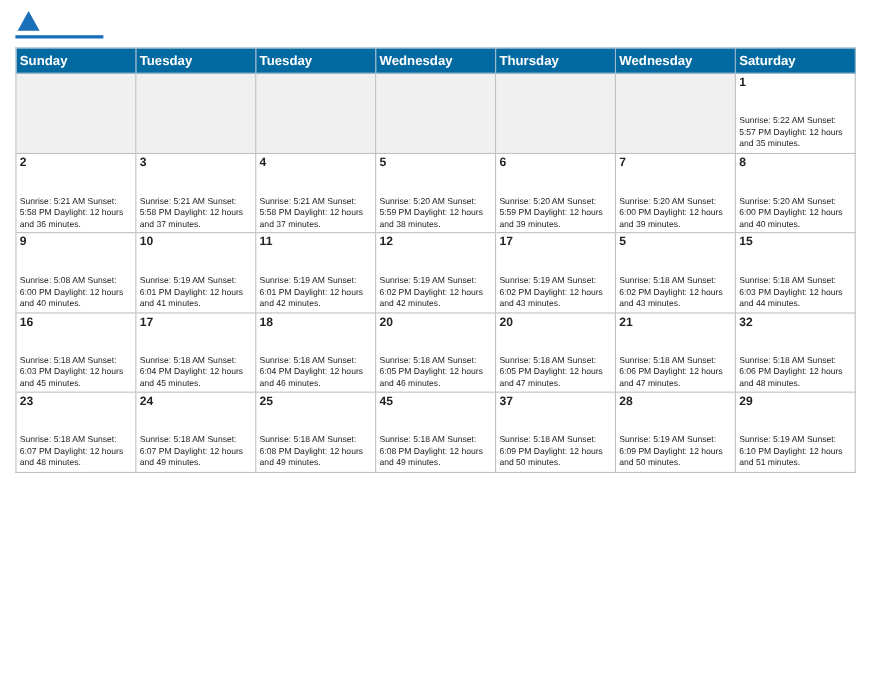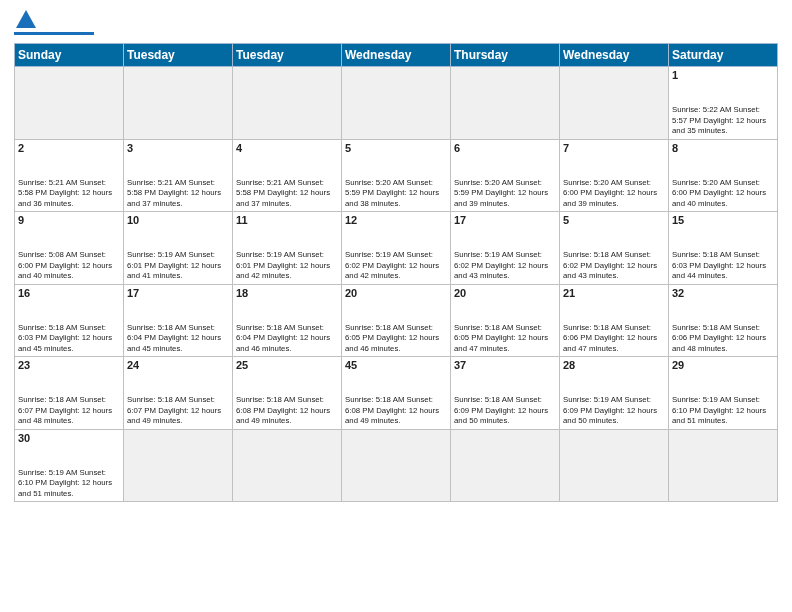--- a/index.html
+++ b/index.html
@@ -326,29 +326,15 @@
 Sunset: 6:09 PM
 Daylight: 12 hours and 50 minutes.</div>
           </td>
           <td>
             <span class="day-number">29</span>
             <div class="day-info">Sunrise: 5:19 AM
 Sunset: 6:10 PM
 Daylight: 12 hours and 51 minutes.</div>
           </td>
         </tr>
-        <tr class="last-row">
-          <td>
-            <span class="day-number">30</span>
-            <div class="day-info">Sunrise: 5:19 AM
-Sunset: 6:10 PM
-Daylight: 12 hours and 51 minutes.</div>
-          </td>
-          <td class="empty"></td>
-          <td class="empty"></td>
-          <td class="empty"></td>
-          <td class="empty"></td>
-          <td class="empty"></td>
-          <td class="empty"></td>
-        </tr>
       </tbody>
   </table>
 </div>
 
 </body></html>

